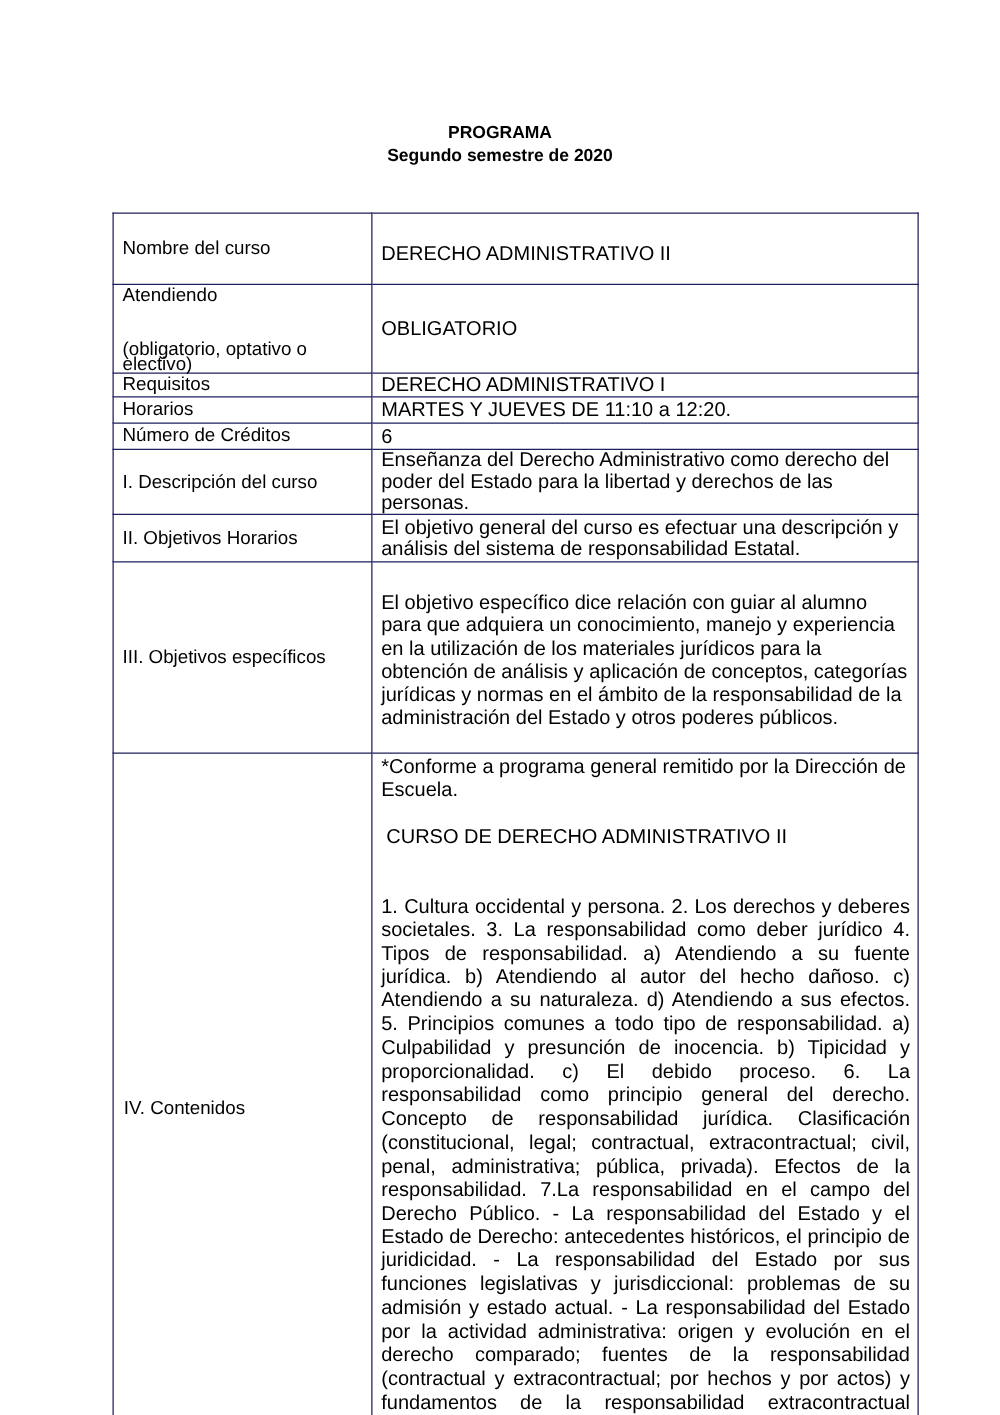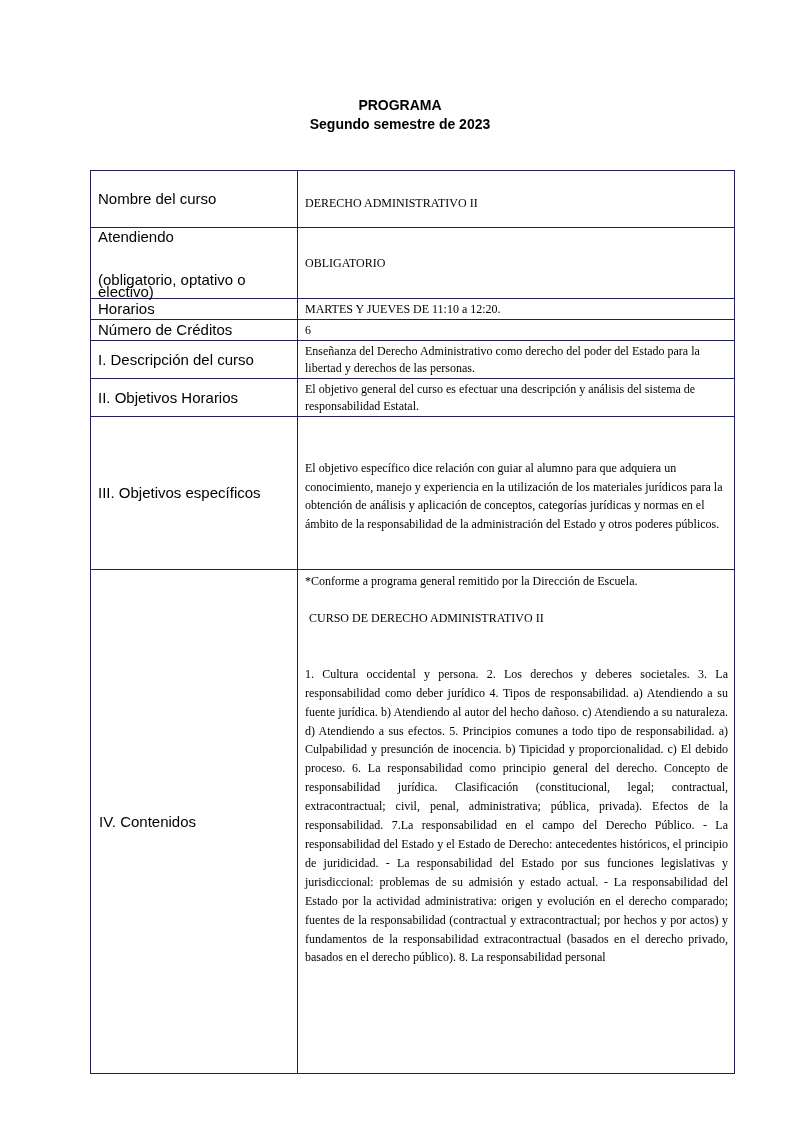--- a/index.html
+++ b/index.html
@@ -39,22 +39,22 @@
       vertical-align: middle;
     }
     .syllabus-table td.label {
       width: 193px;
       font-family: "Liberation Sans", sans-serif;
       font-size: 15px;
       line-height: 18px;
       padding-left: 7px;
     }
     .syllabus-table td.value {
-      font-family: Liberation Serif, serif;
-      font-size: 12px;
+      font-family: Liberation Sans, sans-serif;
+      font-size: 16px;
       line-height: 17px;
       padding-left: 7px;
       padding-right: 6px;
     }
     .label-sub {
       display: block;
       font-size: 15px;
       line-height: 12px;
       margin-top: 28px;
     }
@@ -89,35 +89,39 @@
       display: block;
       margin-top: 37px;
       text-align: justify;
     }
   </style>
 </head>
 <body>
 
 <div class="page-title">
   <div>PROGRAMA</div>
-  <div>Segundo semestre de 2023</div>
+  <div>Segundo semestre de 2020</div>
 </div>
 
 <table class="syllabus-table">
   <tbody>
     <tr class="r-nombre">
       <td class="label">Nombre del curso</td>
       <td class="value">DERECHO ADMINISTRATIVO II</td>
     </tr>
     <tr class="r-naturaleza">
       <td class="label">
         <span class="label-main">Atendiendo</span>
         <span class="label-sub">(obligatorio, optativo o electivo)</span>
       </td>
       <td class="value">OBLIGATORIO</td>
+    </tr>
+    <tr class="r-requisitos">
+      <td class="label">Requisitos</td>
+      <td class="value">DERECHO ADMINISTRATIVO I</td>
     </tr>
     <tr class="r-horarios">
       <td class="label">Horarios</td>
       <td class="value">MARTES Y JUEVES DE 11:10 a 12:20.</td>
     </tr>
     <tr class="r-creditos">
       <td class="label">Número de Créditos</td>
       <td class="value">6</td>
     </tr>
     <tr class="r-descripcion">

